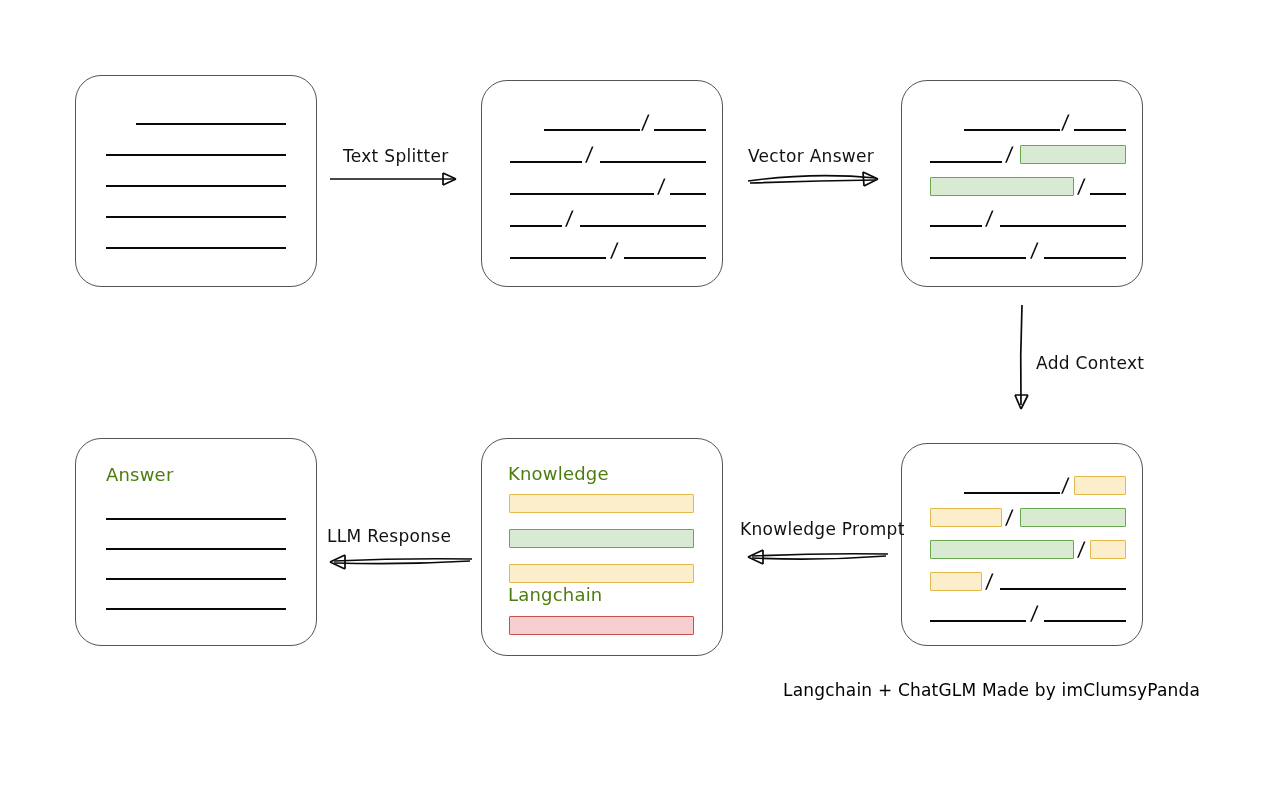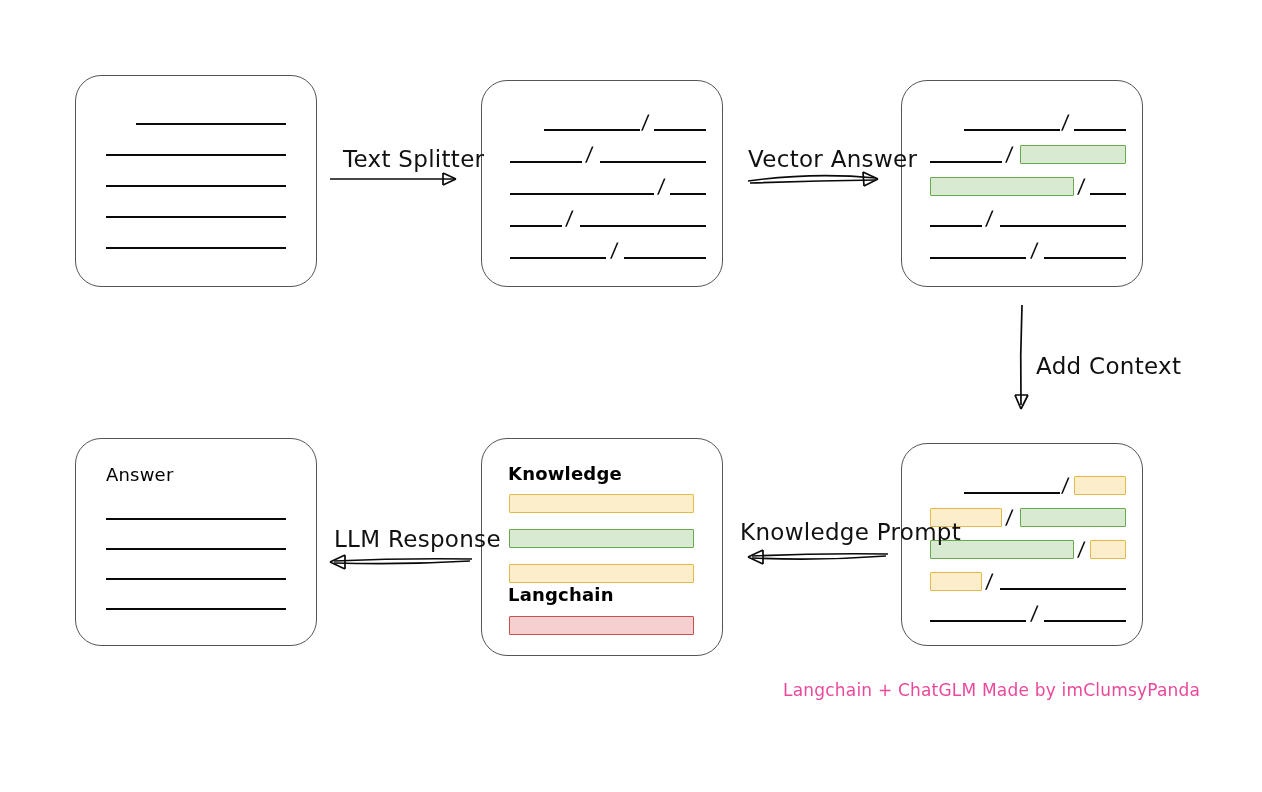--- a/index.html
+++ b/index.html
@@ -58,37 +58,37 @@
     border: 1.6px solid #e3b94c;
   }
   .chip.red {
     background: #f6d0d0;
     border: 1.6px solid #c8504f;
   }
   .node-title {
     position: absolute;
     font-family: "DejaVu Sans", sans-serif;
     font-size: 18px;
-    color: #000000;
+    color: #4d7c0f;
     white-space: nowrap;
     letter-spacing: 0.2px;
   }
   .arrow-label {
     position: absolute;
     font-family: "DejaVu Sans", sans-serif;
-    font-size: 23px;
+    font-size: 17px;
     color: #111111;
     white-space: nowrap;
     letter-spacing: 0.3px;
   }
   .footer {
     position: absolute;
     font-family: "DejaVu Sans", sans-serif;
     font-size: 17px;
-    color: #ec4899;
+    color: #000000;
     white-space: nowrap;
     letter-spacing: 0.2px;
   }
   svg.arrow {
     position: absolute;
     overflow: visible;
   }
   svg.arrow path, svg.arrow polyline {
     fill: none;
     stroke: #0a0a0a;
@@ -162,21 +162,21 @@
         <div class="chip yellow" style="left: 188px; top: 96px; width: 36px;"></div>
         <div class="seg" style="left: 98px; top: 144px; width: 126px;"></div>
         <div class="slash" style="left: 84px; top: 127px;">/</div>
         <div class="chip yellow" style="left: 28px; top: 128px; width: 52px;"></div>
         <div class="seg" style="left: 28px; top: 176px; width: 96px;"></div>
         <div class="seg" style="left: 142px; top: 176px; width: 82px;"></div>
         <div class="slash" style="left: 129px; top: 159px;">/</div>
       </div>
   </div>
 
-  <div class="node" id="node-prompt" style="left:481px; top:438px; width:242px; height:218px;font-weight:bold;">
+  <div class="node" id="node-prompt" style="left:481px; top:438px; width:242px; height:218px;">
     <div class="node-title" style="left:26px; top:24px;">Knowledge</div>
     <div class="chip yellow" style="left:27px; top:55px; width:185px;"></div>
     <div class="chip green" style="left:27px; top:90px; width:185px;"></div>
     <div class="chip yellow" style="left:27px; top:125px; width:185px;"></div>
     <div class="node-title" style="left:26px; top:145px;">Langchain</div>
     <div class="chip red" style="left:27px; top:177px; width:185px;"></div>
   </div>
 
   <div class="node" id="node-answer" style="left:75px; top:438px; width:242px; height:208px;">
     <div class="node-title" style="left:30px; top:25px;">Answer</div>
@@ -207,21 +207,21 @@
     <path d="M9 104 L3 90 M9 104 L16 90 M3 90 L16 90" stroke-width="1.7"></path>
   </svg>
 
   <div class="arrow-label" style="left:740px; top:519px;">Knowledge Prompt</div>
   <svg class="arrow" style="left:740px; top:545px; width:150px; height:22px;" viewBox="0 0 150 22">
     <path d="M148 9 Q78 8 12 11" stroke-width="1.7"></path>
     <path d="M146 11 Q78 16 12 13" stroke-width="1.7"></path>
     <path d="M8 12 L23 5 M8 12 L23 19 M23 5 L23 19" stroke-width="1.7"></path>
   </svg>
 
-  <div class="arrow-label" style="left:327px; top:526px;margin-left:7px;">LLM Response</div>
+  <div class="arrow-label" style="left:327px; top:526px;">LLM Response</div>
   <svg class="arrow" style="left:322px; top:550px; width:152px; height:22px;" viewBox="0 0 152 22">
     <path d="M150 9 Q80 8 12 11" stroke-width="1.7"></path>
     <path d="M148 11 Q80 15 12 13" stroke-width="1.7"></path>
     <path d="M8 12 L23 5 M8 12 L23 19 M23 5 L23 19" stroke-width="1.7"></path>
   </svg>
 
   <div class="footer" style="left:783px; top:680px;">Langchain + ChatGLM Made by imClumsyPanda</div>
 
 </div>
 

